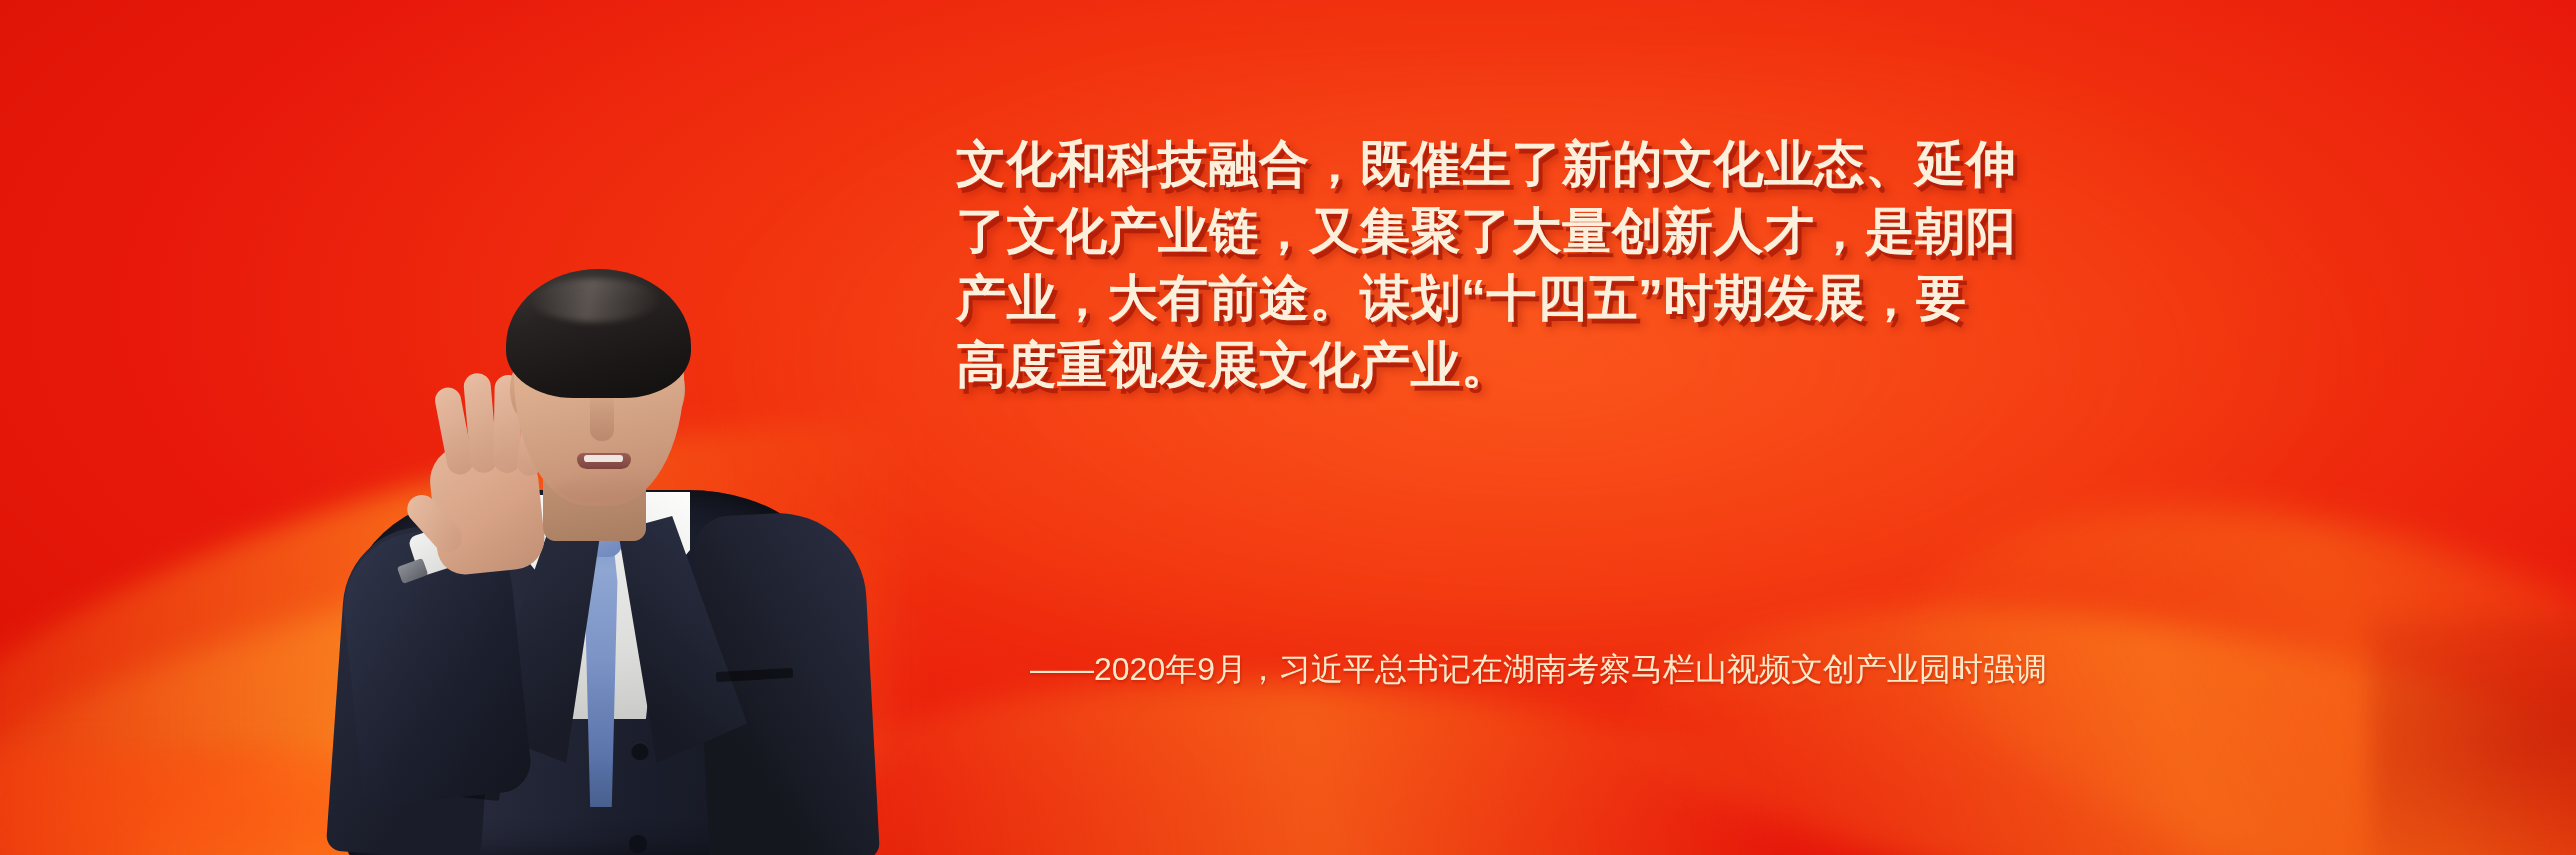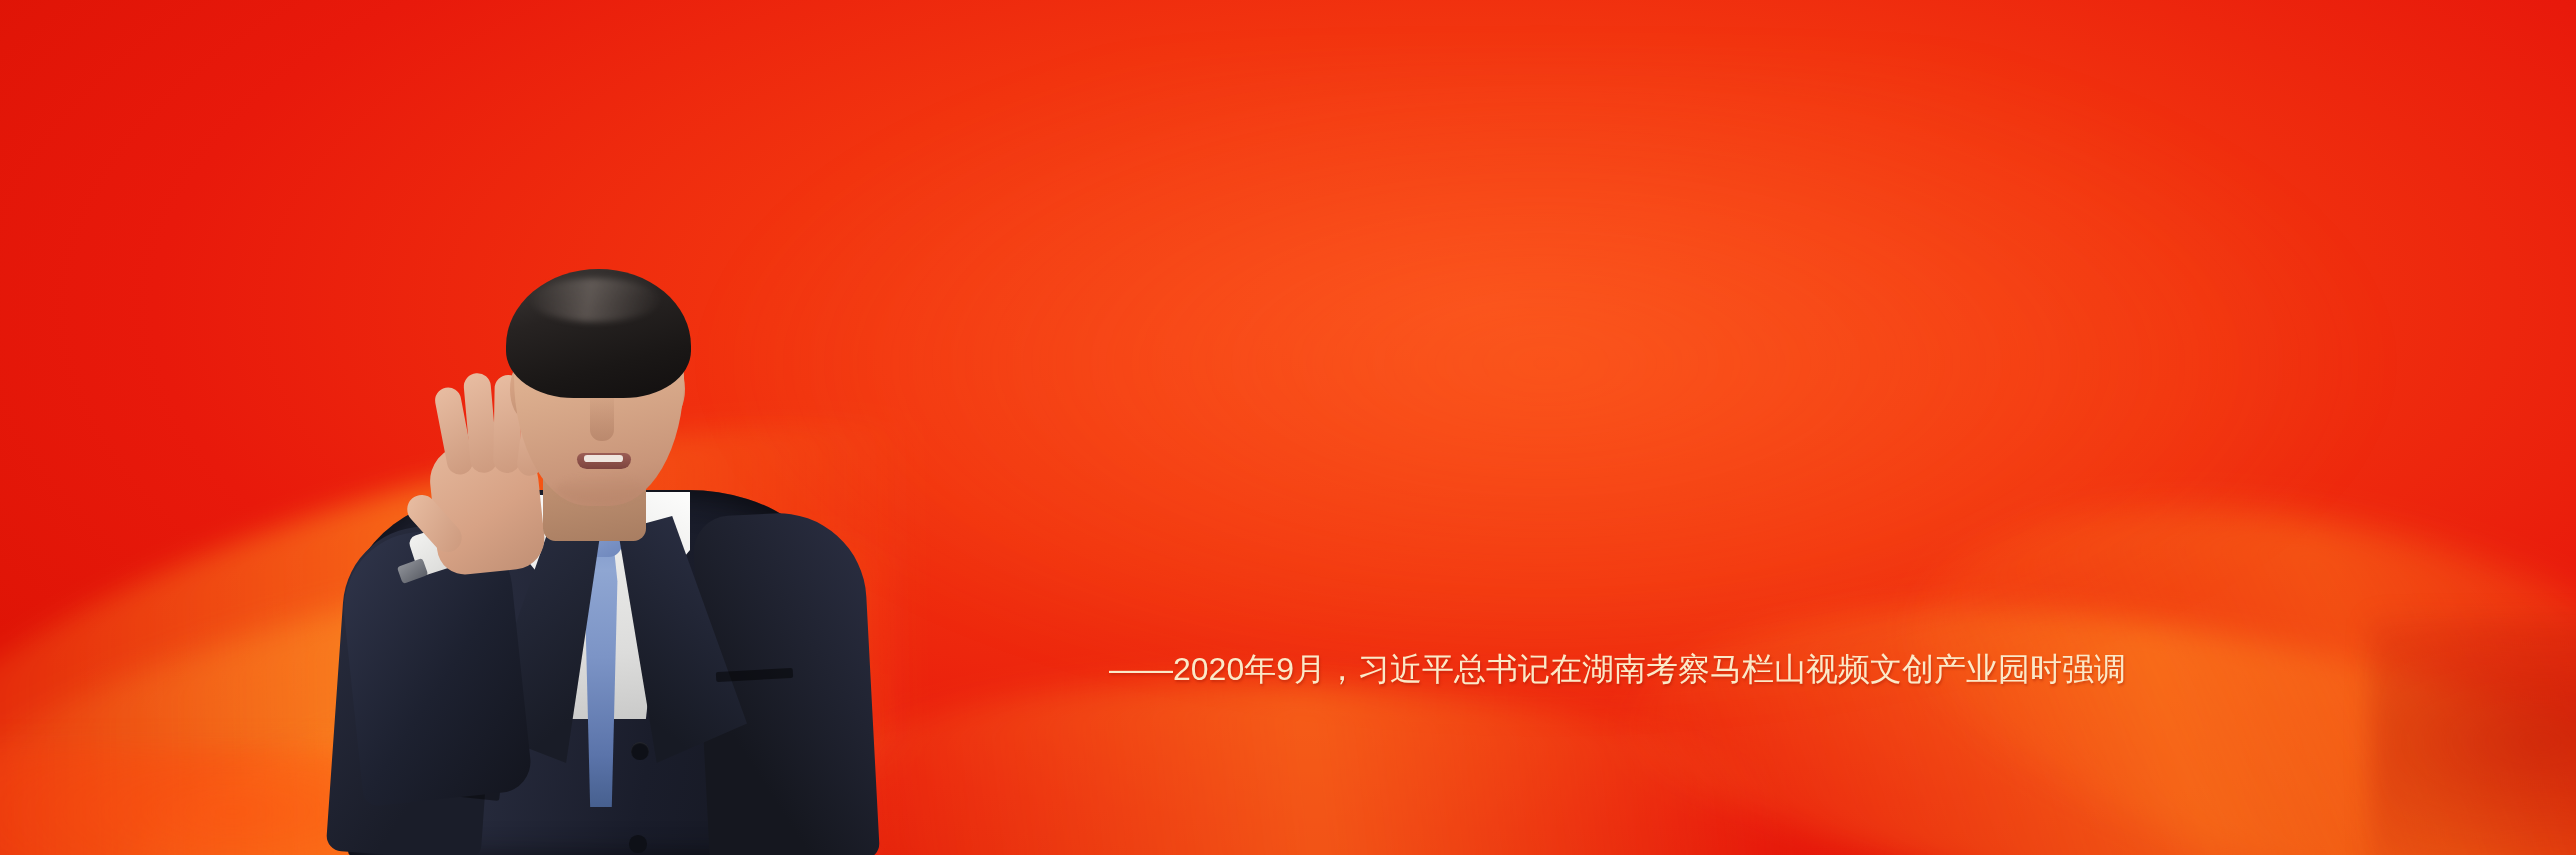--- a/index.html
+++ b/index.html
@@ -239,21 +239,21 @@
     font-weight:bold;
     line-height:67px;
     letter-spacing:0.5px;
     text-shadow:
       4.1px 4.6px 0 rgba(170,24,6,.78),
       6.2px 6.7px 8.2px rgba(140,18,4,.45);
     white-space:pre-line;
   }
   #attribution {
     position:absolute;
-    left:1109px;
+    left:1030px;
     top:648px;
     color:#fbe9c8;
     font-size:32px;
     font-weight:normal;
     letter-spacing:0px;
     white-space:nowrap;
     text-shadow:1px 1.5px 2.6px rgba(150,20,4,.40);
   }
 </style>
 </head>
@@ -309,17 +309,23 @@
     <div class="fig brow-l"></div>
     <div class="fig brow-r"></div>
     <div class="fig eye-l"></div>
     <div class="fig eye-r"></div>
     <div class="fig mouth"></div>
     <div class="fig teeth"></div>
     <div class="fig hair"></div>
     <div class="fig hair-sheen"></div>
   </div>
 
+  <div id="quote-block">
+    <div id="quote-text">文化和科技融合，既催生了新的文化业态、延伸
+了文化产业链，又集聚了大量创新人才，是朝阳
+产业，大有前途。谋划“十四五”时期发展，要
+高度重视发展文化产业。</div>
+  </div>
 
   <div id="attribution">——2020年9月，习近平总书记在湖南考察马栏山视频文创产业园时强调</div>
 
 </div>
 
 
 </body></html>

